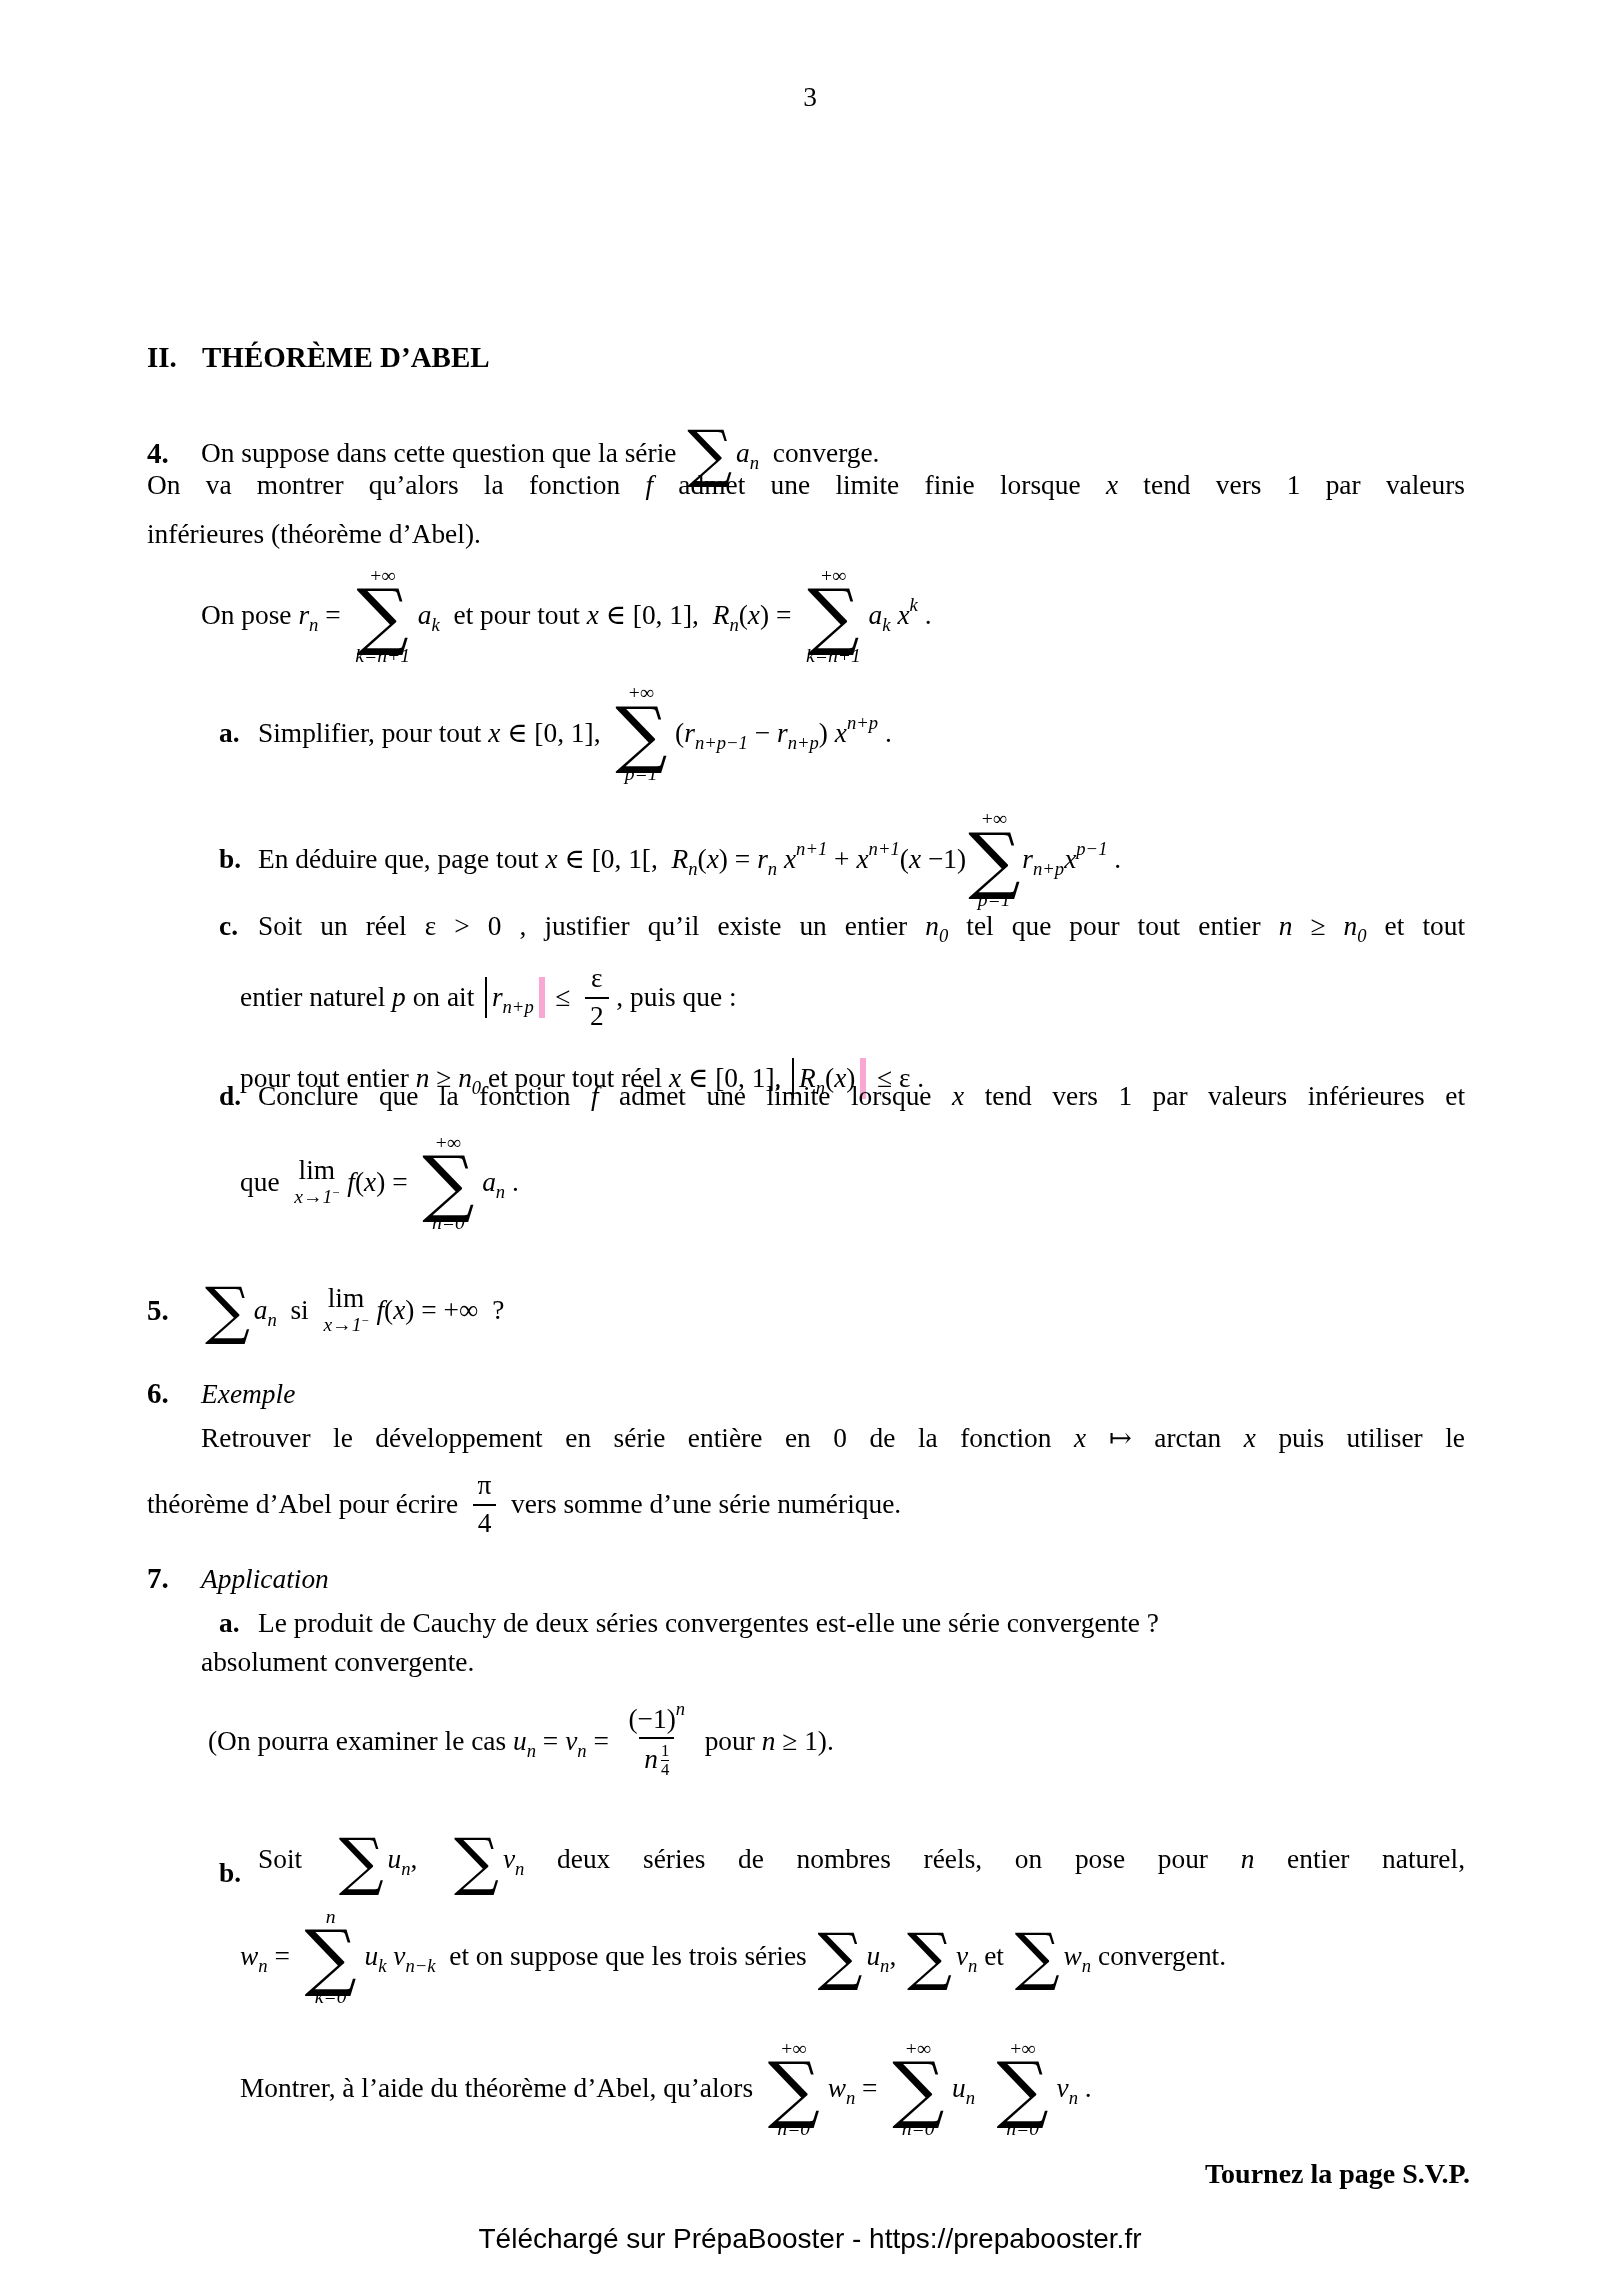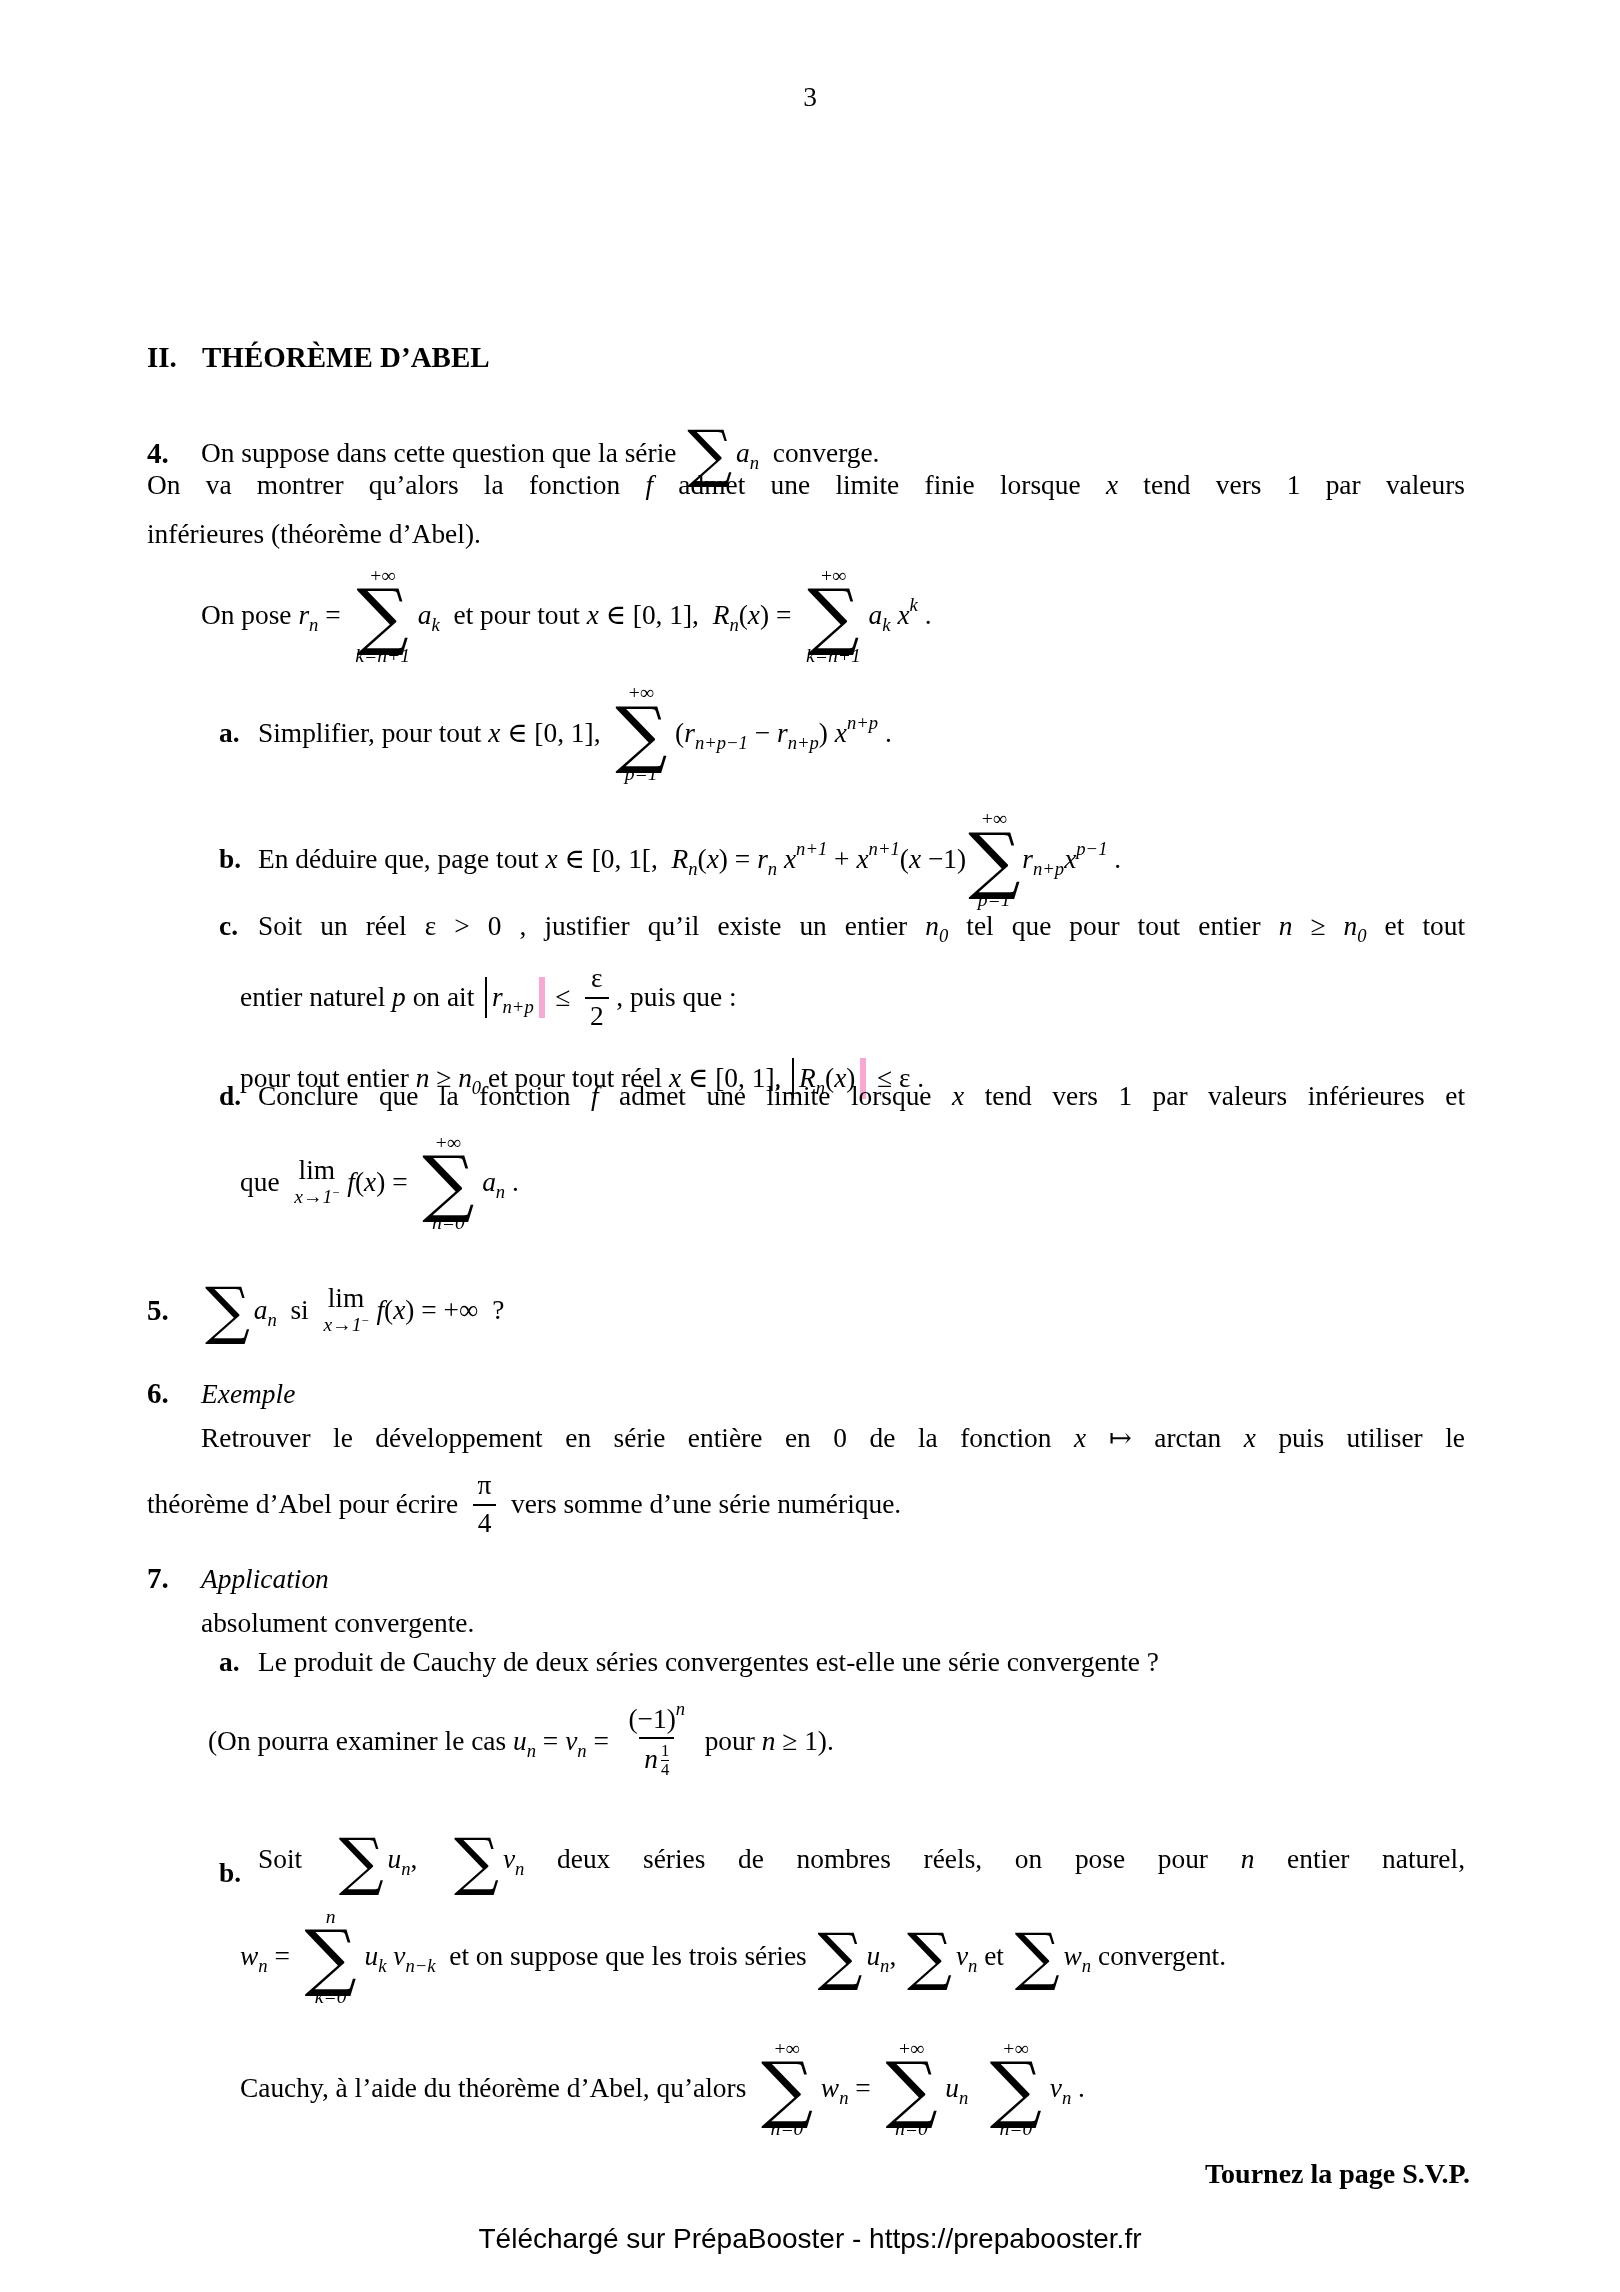--- a/index.html
+++ b/index.html
@@ -192,24 +192,24 @@
         <span class="den">4</span>
       </span>
       <span> vers somme d’une série numérique.</span>
     </div>
   </div>
 
   <div class="abs content-left" style="top:1554px;">
     <div>
       <span class="qlabel" style="display:inline-block;">7.</span><i>Application</i>
     </div>
-    <div style="margin-left:54px;line-height:39px;">absolument convergente.</div>
     <div style="margin-left:72px;line-height:39px;">
       <span class="b" style="display:inline-block;width:39px;">a.</span><span>Le produit de Cauchy de deux séries convergentes est-elle une série convergente ?</span>
     </div>
+    <div style="margin-left:54px;line-height:39px;">absolument convergente.</div>
     <div class="row" style="margin-left:61px;height:118px;">
       <span>(On pourra examiner le cas </span>
       <span><i>u</i><sub>n</sub><span> = </span><i>v</i><sub>n</sub><span> = </span></span>
       <span class="frac">
         <span class="num"><span>(−1)</span><sup>n</sup></span>
         <span class="den"><i>n</i><span class="tf"><span class="tn">1</span><span class="td">4</span></span></span>
       </span>
       <span> pour </span>
       <i>n</i>
       <span> ≥ 1).</span>
@@ -231,21 +231,21 @@
       <span><i>u</i><sub>k</sub><i> v</i><sub>n−k</sub></span>
       <span>  et on suppose que les trois séries </span>
       <span class="isig">∑</span>
       <span><i>u</i><sub>n</sub><span>, </span></span>
       <span class="isig">∑</span>
       <span><i>v</i><sub>n</sub><span> et </span></span>
       <span class="isig">∑</span>
       <span><i>w</i><sub>n</sub><span> convergent.</span></span>
     </div>
     <div class="row" style="margin-left:93px;height:127px;">
-      <span>Cauchy, à l’aide du théorème d’Abel, qu’alors </span>
+      <span>Montrer, à l’aide du théorème d’Abel, qu’alors </span>
       <span class="bigop">
         <span class="lim">+∞</span>
         <span class="sigma">∑</span>
         <span class="lim bot">n=0</span>
       </span>
       <span><i>w</i><sub>n</sub><span> = </span></span>
       <span class="bigop">
         <span class="lim">+∞</span>
         <span class="sigma">∑</span>
         <span class="lim bot">n=0</span>

